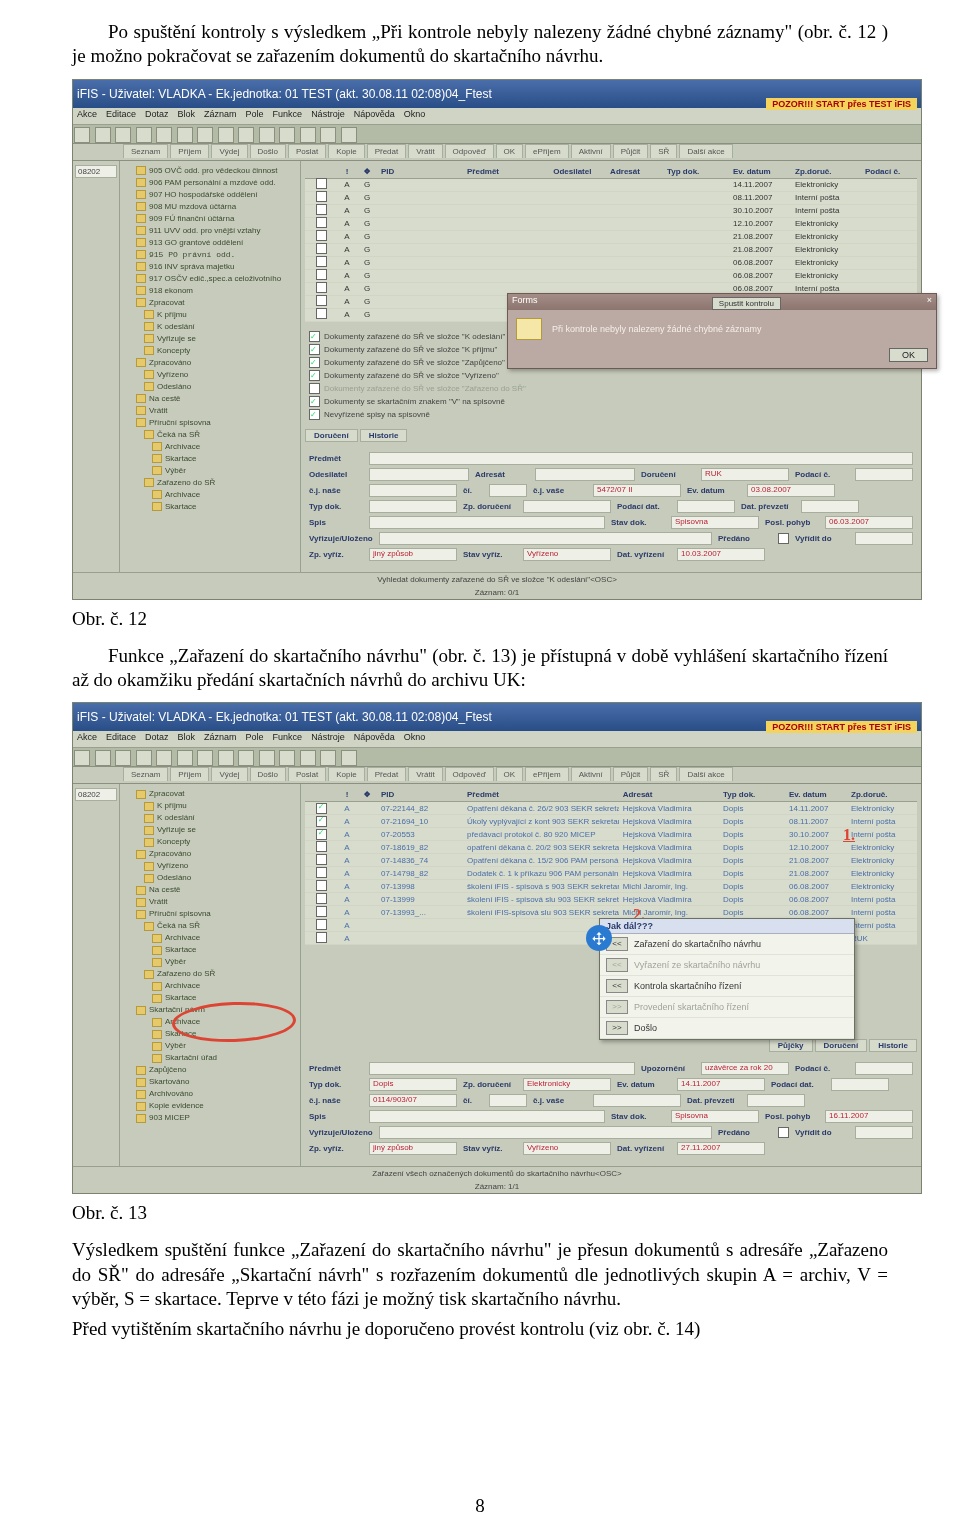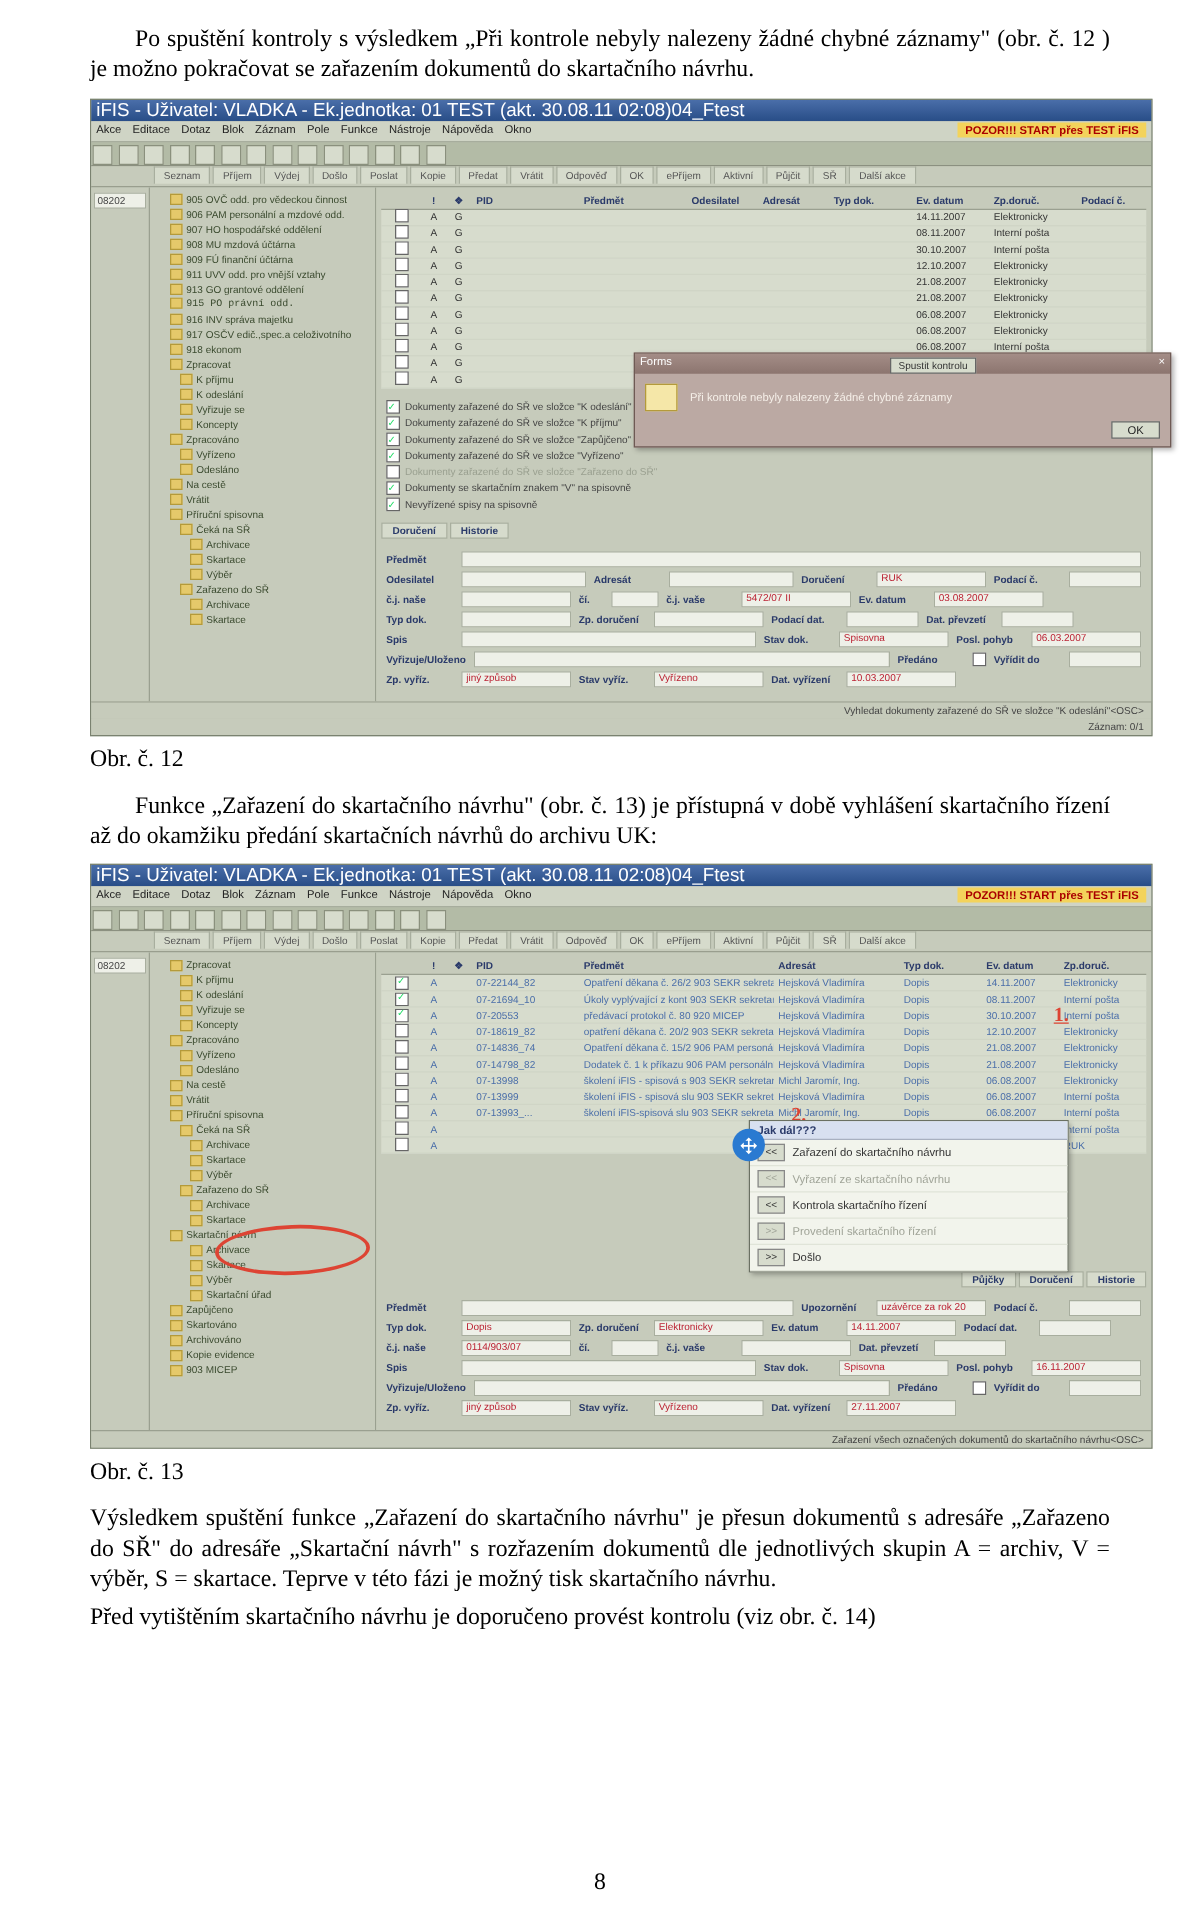--- a/index.html
+++ b/index.html
@@ -39,22 +39,22 @@
     border: 1px solid #7a8270;
     font-family: Tahoma, Arial, sans-serif;
     font-size: 9px;
     color: #333;
   }
   .titlebar {
     display: flex;
     align-items: center;
     background: linear-gradient(#4a6ea9, #284d87);
     color: #fff;
-    font-size: 15px;
-    height: 17px;
+    font-size: 12px;
+    height: 28px;
     padding: 0 4px;
   }
   .titlebar .spacer { flex: 1; }
   .caps {
     position: absolute;
     right: 4px;
     top: 18px;
     background: #f3d35b;
     color: #a00;
     font-weight: bold;
@@ -196,21 +196,21 @@
   .miniTabs .mtab {
     font-size:8px; padding:1px 8px; border:1px solid #a8ae9e; background:#d6dbcc; color:#2a3a6a; font-weight:bold;
   }
 
   .statusbar {
     background: #c6cbbb;
     border-top: 1px solid #9aa090;
     font-size: 8px;
     color: #444;
     padding: 2px 6px;
-    display:flex; justify-content:flex-end;
+    display:flex; justify-content:center;
   }
 
   
   .dialog {
     position: absolute;
     left: 206px; top: 132px;
     width: 428px;
     background: #bba9a3;
     border: 1px solid #6e5a54;
     box-shadow: 2px 2px 4px rgba(0,0,0,0.3);
@@ -911,20 +911,24 @@
             <span class="lbl">Dat. vyřízení</span>
               <span class="fld">27.11.2007</span>
           </div>
         </div>
       </div>
     </div>
     <div class="statusbar">
       <span>Zařazení všech označených dokumentů do skartačního návrhu</span>
       <span>&lt;OSC&gt;</span>
     </div>
+    <div class="statusbar" style="border-top:none">
+      <span>Záznam: 1/1</span>
+        <span></span>
+    </div>
   </div>
 
   <p class="caption">Obr. č. 13</p>
 
   <p class="body">Výsledkem spuštění funkce „Zařazení do skartačního návrhu" je přesun dokumentů s adresáře „Zařazeno do SŘ" do adresáře „Skartační návrh" s rozřazením dokumentů dle jednotlivých skupin A = archiv, V = výběr, S = skartace. Teprve v této fázi je možný tisk skartačního návrhu.</p>
   <p class="body">Před vytištěním skartačního návrhu je doporučeno provést kontrolu (viz obr. č. 14)</p>
 
   <div class="pagenum">8</div>
 </div>
 

